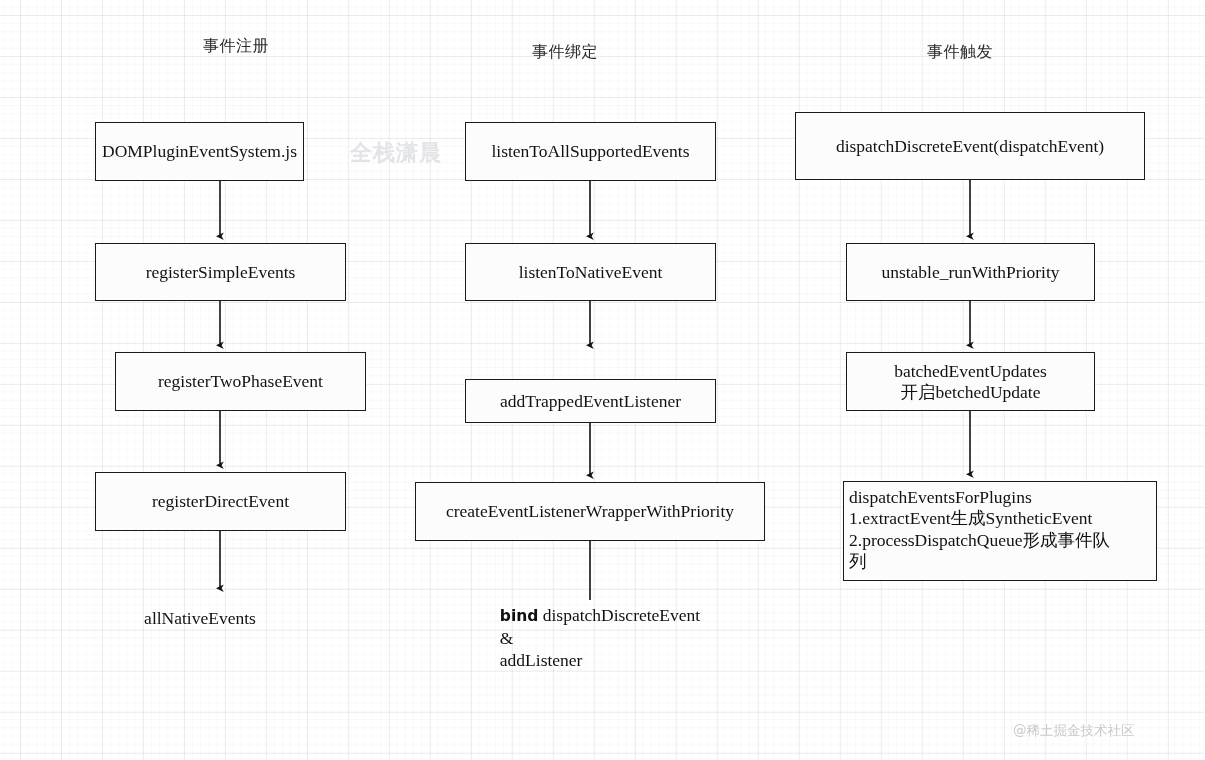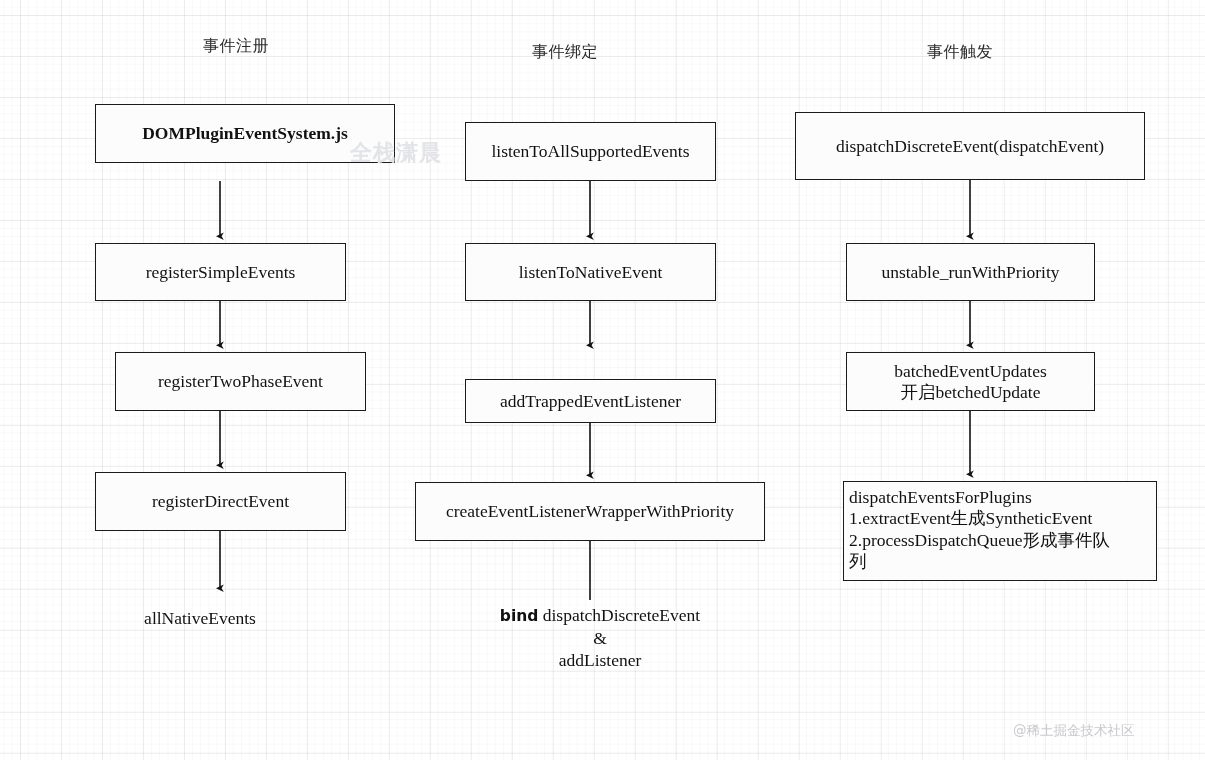--- a/index.html
+++ b/index.html
@@ -69,21 +69,21 @@
     white-space: nowrap;
     transform: translateX(-50%);
     text-align: center;
     margin-top: 7px;
   }
   .multiline-label {
     position: absolute;
     font-family: "Liberation Serif", "DejaVu Serif", serif;
     font-size: 17.5px;
     color: #111111;
-    text-align: center;
+    text-align: left;
     transform: translateX(-50%);
     line-height: 1.28;
     white-space: nowrap;
   }
   .bold-kw {
     font-family: "DejaVu Sans", "Liberation Sans", sans-serif;
     font-weight: bold;
     font-size: 15.5px;
   }
 
@@ -138,21 +138,21 @@
       <line x1="970" y1="180" x2="970" y2="236" marker-end="url(#arrowhead)"></line>
       <line x1="970" y1="301" x2="970" y2="345" marker-end="url(#arrowhead)"></line>
       <line x1="970" y1="411" x2="970" y2="474" marker-end="url(#arrowhead)"></line>
     </g>
   </svg>
 
   <div class="col-header" style="left:236px; top:36px;">事件注册</div>
   <div class="col-header" style="left:565px; top:42px;">事件绑定</div>
   <div class="col-header" style="left:960px; top:42px;">事件触发</div>
 
-  <div class="node" style="left:95px; top:104px; width:300px; height:59px;font-weight:bold;">DOMPluginEventSystem.js</div>
+  <div class="node" style="left:95px; top:122px; width:209px; height:59px;">DOMPluginEventSystem.js</div>
   <div class="node" style="left:95px; top:243px; width:251px; height:58px;">registerSimpleEvents</div>
   <div class="node" style="left:95px; top:352px; width:251px; height:59px;margin-left:20px;">registerTwoPhaseEvent</div>
   <div class="node" style="left:95px; top:472px; width:251px; height:59px;">registerDirectEvent</div>
   <div class="plain-label" style="left:200px; top:601px;">allNativeEvents</div>
 
   <div class="node" style="left:465px; top:122px; width:251px; height:59px;">listenToAllSupportedEvents</div>
   <div class="node" style="left:465px; top:243px; width:251px; height:58px;">listenToNativeEvent</div>
   <div class="node" style="left:465px; top:352px; width:251px; height:44px;margin-top:27px;">addTrappedEventListener</div>
   <div class="node" style="left:415px; top:482px; width:350px; height:59px;">createEventListenerWrapperWithPriority</div>
 

